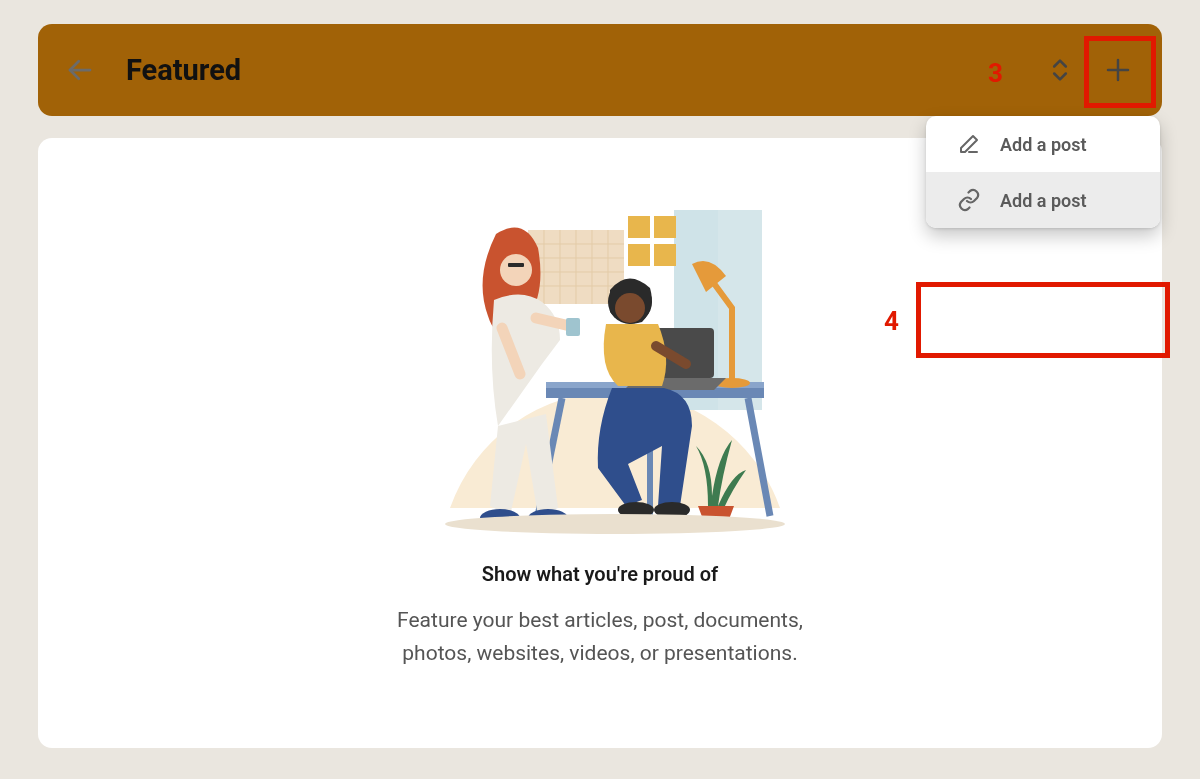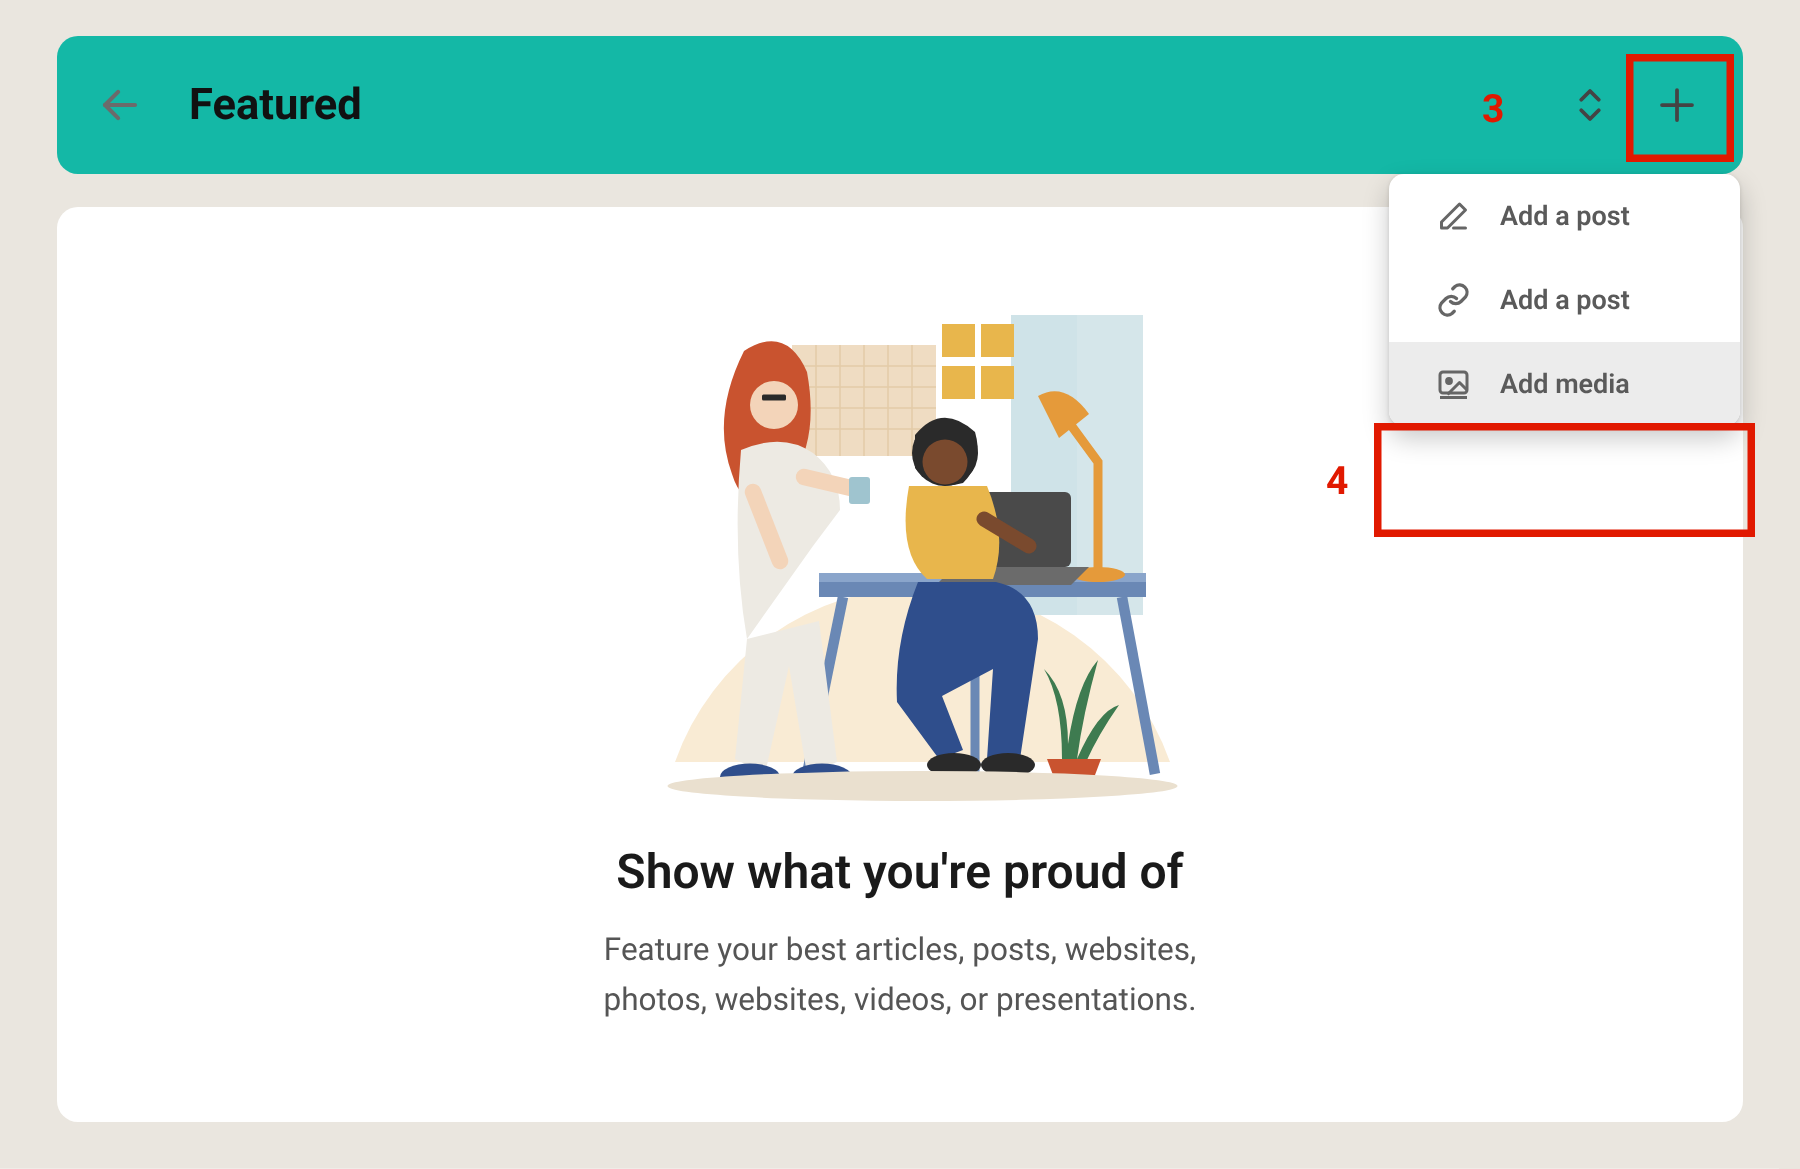--- a/index.html
+++ b/index.html
@@ -14,21 +14,21 @@
   .stage {
     position: relative;
     width: 1200px; height: 779px;
   }
 
   
   .header-card {
     position: absolute;
     left: 38px; top: 24px;
     width: 1124px; height: 92px;
-    background: #14b8a6;
+    background: #a16207;
     border-radius: 14px;
     display: flex;
     align-items: center;
     padding: 0 22px;
   }
   .back-btn {
     width: 40px; height: 40px;
     display: flex; align-items: center; justify-content: center;
     color: #6b6b6b;
     margin-right: 26px;
@@ -60,21 +60,21 @@
     flex-direction: column;
     align-items: center;
     padding-top: 30px;
   }
   .illus-holder {
     width: 380px; height: 370px;
     position: relative;
     display: flex; align-items: flex-end; justify-content: center;
   }
   .headline {
-    font-size: 32px;
+    font-size: 20px;
     font-weight: 600;
     color: #1a1a1a;
     margin-top: 24px;
     text-align: right;
   }
   .subtext {
     font-size: 21px;
     line-height: 1.55;
     color: #555;
     max-width: 460px;
@@ -215,21 +215,21 @@
         <g transform="translate(278,258)">
           <path d="M20 80 Q20 40 8 20 Q24 36 24 70 Q30 30 44 14 Q34 50 30 80 Q44 48 58 44 Q44 64 36 82 Z" fill="#3E7B50"></path>
           <path d="M10 80 L46 80 L40 96 L16 96 Z" fill="#C9532F"></path>
         </g>
 
         <ellipse cx="205" cy="356" rx="170" ry="10" fill="#EAE0CF"></ellipse>
       </svg>
     </div>
 
     <div class="headline">Show what you're proud of</div>
-    <div class="subtext">Feature your best articles, posts, websites, photos, websites, videos, or presentations.</div>
+    <div class="subtext">Feature your best articles, post, documents, photos, websites, videos, or presentations.</div>
   </div>
 
   <div class="dropdown">
     <div class="dd-item">
       <span class="dd-icon">
         <svg width="24" height="24" viewBox="0 0 24 24" fill="none" stroke="currentColor" stroke-width="2" stroke-linecap="round" stroke-linejoin="round">
           <path d="M12 20h8"></path>
             <path d="M4 20v-4L16 4l4 4L8 20H4z"></path>
         </svg>
       </span>
@@ -237,31 +237,20 @@
     </div>
     <div class="dd-item">
       <span class="dd-icon">
         <svg width="24" height="24" viewBox="0 0 24 24" fill="none" stroke="currentColor" stroke-width="2.2" stroke-linecap="round">
           <path d="M10 13a5 5 0 0 0 7 0l3-3a5 5 0 0 0-7-7l-1.5 1.5"></path>
           <path d="M14 11a5 5 0 0 0-7 0l-3 3a5 5 0 0 0 7 7l1.5-1.5"></path>
         </svg>
       </span>
       <span>Add a post</span>
     </div>
-    <div class="dd-item">
-      <span class="dd-icon">
-        <svg width="24" height="24" viewBox="0 0 24 24" fill="none" stroke="currentColor" stroke-width="2" stroke-linejoin="round">
-          <rect x="3" y="4" width="18" height="14" rx="2"></rect>
-          <circle cx="9" cy="10" r="1.6" fill="currentColor"></circle>
-          <path d="M21 16l-5-5-8 8"></path>
-          <line x1="3" y1="21" x2="21" y2="21"></line>
-        </svg>
-      </span>
-      <span>Add media</span>
-    </div>
   </div>
 
   <div class="annot" style="left:988px; top:58px;">3</div>
   <div class="annot-box" style="left:1084px; top:36px; width:72px; height:72px;"></div>
 
   <div class="annot" style="left:884px; top:306px;">4</div>
   <div class="annot-box" style="left:916px; top:282px; width:254px; height:76px;"></div>
 
 </div>
 

